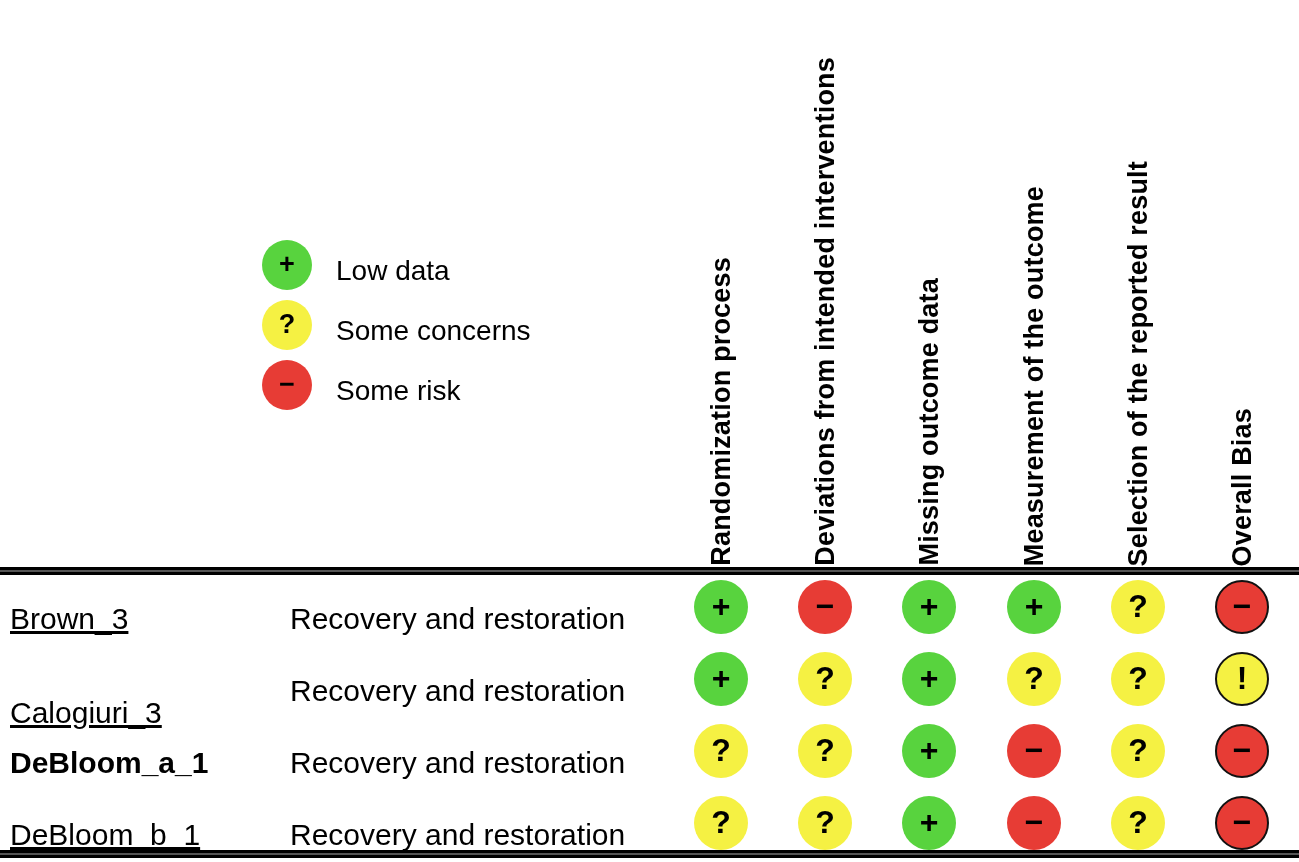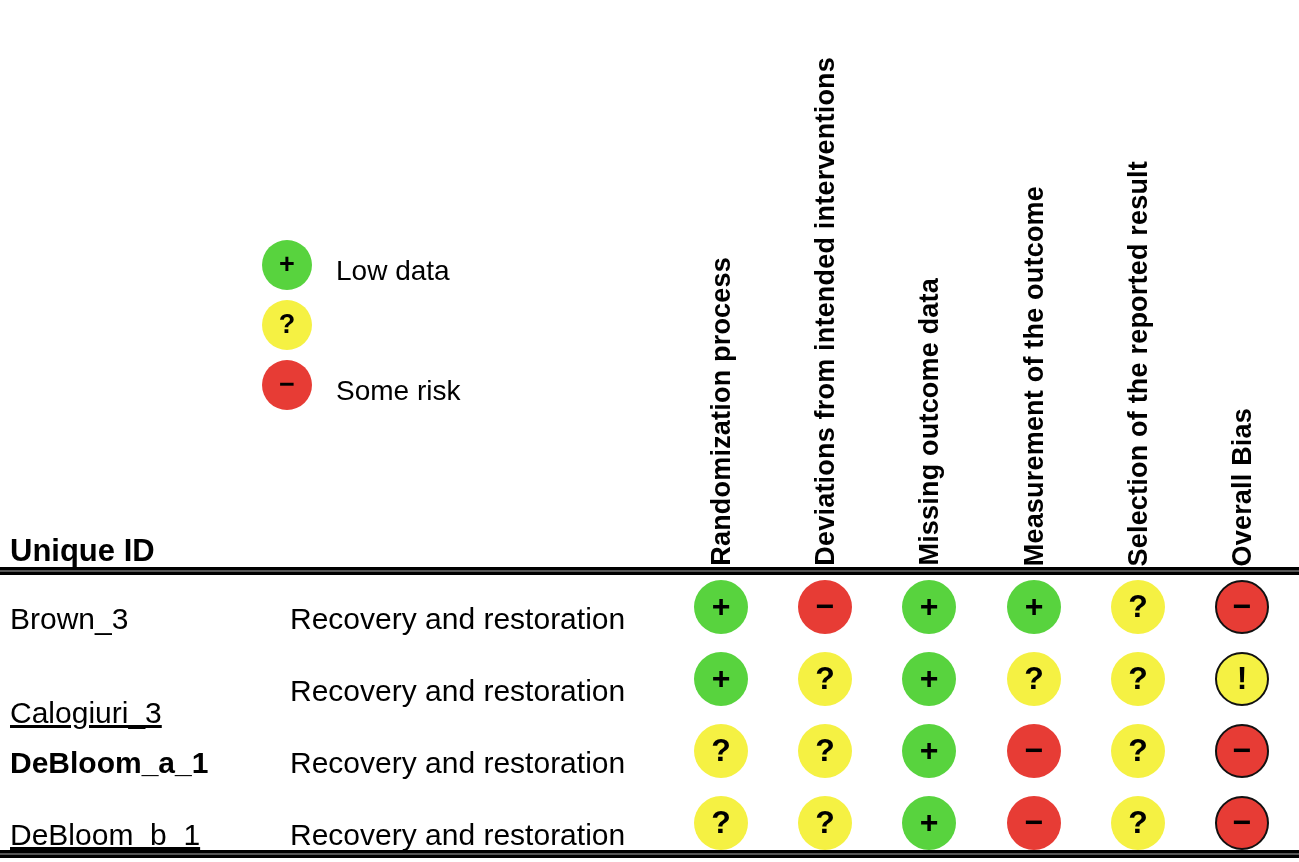--- a/index.html
+++ b/index.html
@@ -64,20 +64,21 @@
     <div class="legend-item" style="top:240px">
       <div class="circle legend-circle risk-low">
           <span class="sym">+</span>
         </div>
       <div class="legend-label">Low data</div>
     </div>
     <div class="legend-item" style="top:300px">
       <div class="circle legend-circle risk-some">
           <span class="sym">?</span>
         </div>
+      <div class="legend-label">Some concerns</div>
     </div>
     <div class="legend-item" style="top:360px">
       <div class="circle legend-circle risk-high">
           <span class="sym">−</span>
         </div>
       <div class="legend-label">Some risk</div>
     </div>
   </div>
 
   <div id="col-headers">
@@ -94,27 +95,26 @@
         <div class="col-header">Measurement of the outcome</div>
       </div>
       <div class="col-header-wrap" style="left: 1138px;">
         <div class="col-header">Selection of the reported result</div>
       </div>
       <div class="col-header-wrap" style="left: 1242px;">
         <div class="col-header">Overall Bias</div>
       </div>
     </div>
 
-  <div class="table-header" style="left:10px">Unique ID</div>
 
   <div class="rule" style="top:567px"></div>
   <div class="rule" style="top:850px"></div>
 
   <div id="rows">
-      <div class="row-text" style="left: 10px; top: 602px;">Brown_3</div>
+      <div class="row-text" style="left: 10px; top: 602px; text-decoration: underline;">Brown_3</div>
       <div class="row-text" style="left: 290px; top: 602px;">Recovery and restoration</div>
       <div class="circle risk-low" style="left: 694px; top: 580px;">
         <span class="sym">+</span>
       </div>
       <div class="circle risk-high" style="left: 798px; top: 580px;">
         <span class="sym">−</span>
       </div>
       <div class="circle risk-low" style="left: 902px; top: 580px;">
         <span class="sym">+</span>
       </div>

